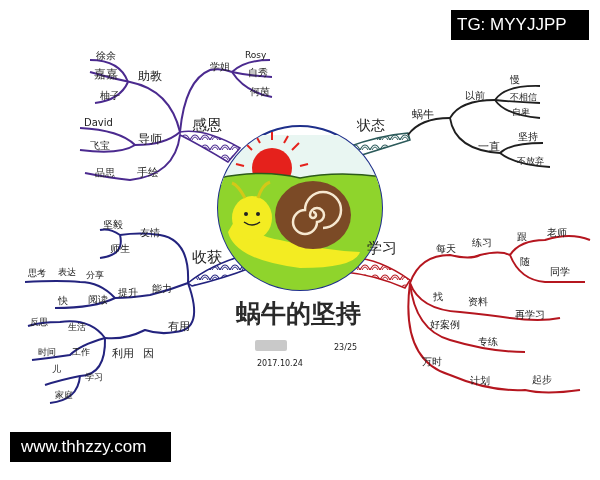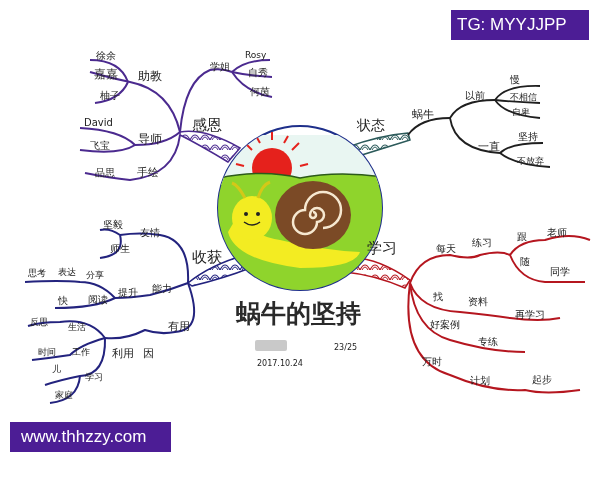--- a/index.html
+++ b/index.html
@@ -1,22 +1,22 @@
 <!DOCTYPE html>
 <html><head>
 <meta charset="utf-8">
 <style>
   html, body { margin: 0; padding: 0; background: #ffffff; }
   body { width: 600px; height: 480px; position: relative; overflow: hidden; font-family: "DejaVu Sans", sans-serif; }
   #canvas { position: absolute; left: 0; top: 0; width: 600px; height: 480px; }
   .hw { font-family: "DejaVu Sans", sans-serif; fill: #222; }
   .title { font-family: "DejaVu Sans", sans-serif; font-size: 25px; fill: #2a2a2a; font-weight: bold; }
-  .watermark { position: absolute; background: #4c1d95; color: #ffffff; font-family: "Liberation Sans", sans-serif; font-size: 17px; line-height: 30px; padding: 0 6px; }
+  .watermark { position: absolute; background: #000000; color: #ffffff; font-family: "Liberation Sans", sans-serif; font-size: 17px; line-height: 30px; padding: 0 6px; }
   #wm-top { left: 451px; top: 10px; width: 126px; height: 30px; }
-  #wm-bottom { left: 10px; top: 422px; width: 144px; height: 30px; padding-left: 11px; }
+  #wm-bottom { left: 10px; top: 432px; width: 144px; height: 30px; padding-left: 11px; }
 </style>
 </head>
 <body>
 
 <svg id="canvas" viewBox="0 0 600 480" xmlns="http://www.w3.org/2000/svg">
   <defs>
     <pattern id="wavesPurple" width="10" height="10" patternUnits="userSpaceOnUse">
       <path d="M0 10 Q5 0 10 10" fill="none" stroke="#4b2a8f" stroke-width="1.2"></path>
       <path d="M2 10 Q5 4 8 10" fill="none" stroke="#4b2a8f" stroke-width="1"></path>
     </pattern>

